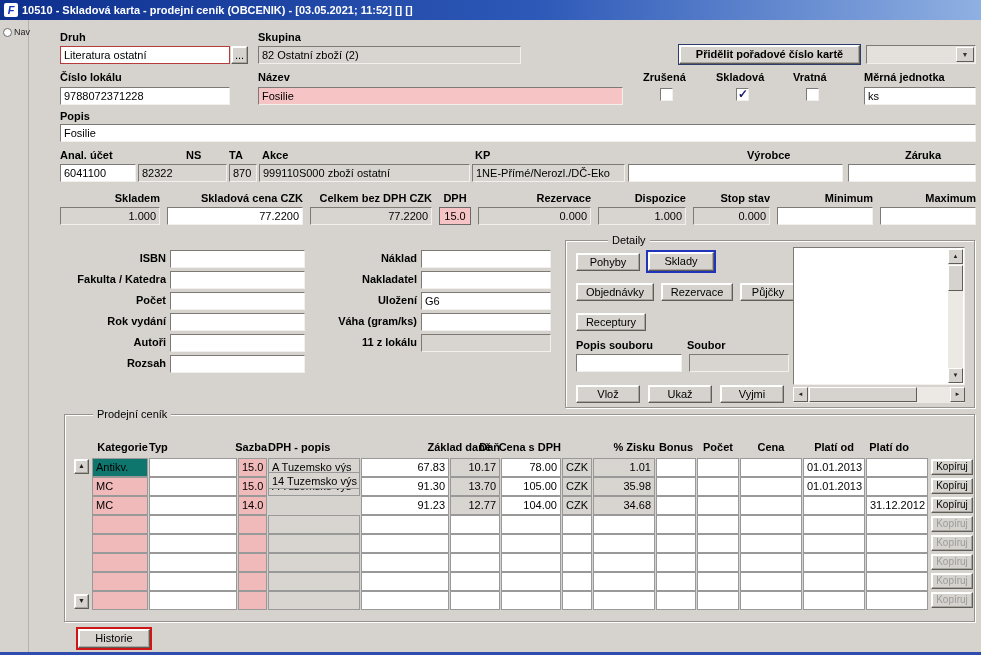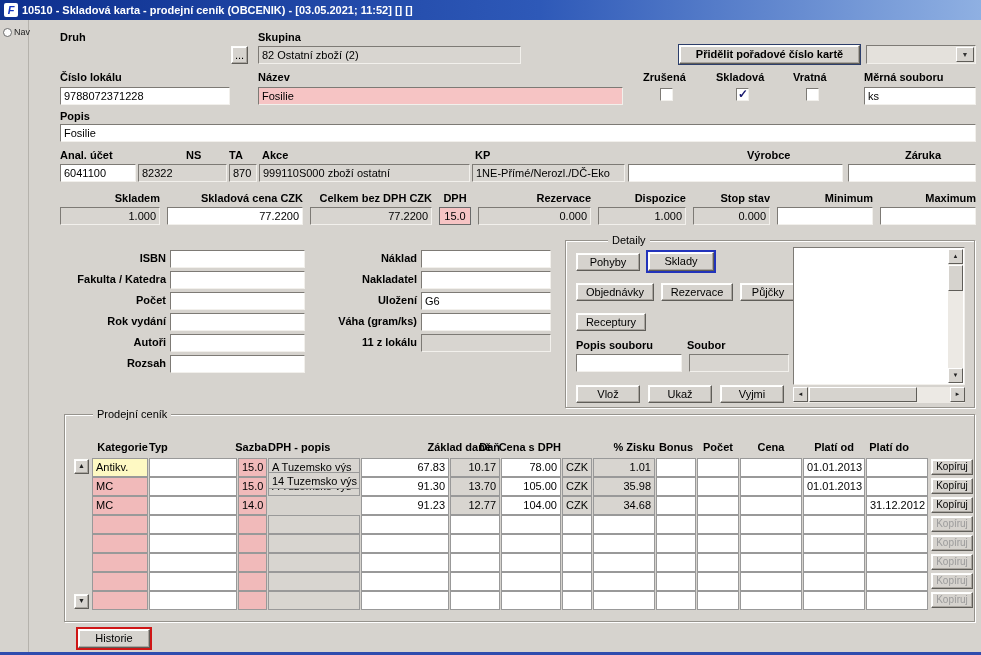--- a/index.html
+++ b/index.html
@@ -49,52 +49,53 @@
   .vscroll{position:absolute;right:1px;top:1px;bottom:1px;width:15px;background:#ece9e4;}
   .hscroll{position:absolute;box-sizing:border-box;background:#ece9e4;}
   .sb-btn{position:absolute;width:15px;height:15px;box-sizing:border-box;background:#d6d3ce;border:1px solid;
           border-color:#fff #5f5d58 #5f5d58 #fff;font-size:6px;line-height:12px;text-align:center;color:#222;}
   .sb-thumb{position:absolute;background:#d6d3ce;border:1px solid;border-color:#fff #5f5d58 #5f5d58 #fff;box-sizing:border-box;}
   .th{position:absolute;font-weight:bold;white-space:nowrap;line-height:13px;}
   .cell{position:absolute;box-sizing:border-box;background:#fff;border:1px solid #999;padding:0 3px;
         line-height:16px;overflow:hidden;white-space:nowrap;}
   .c-gray{background:#d8d5d0;}
   .c-pink{background:#f1baba;}
-  .c-blue{background:#fef9c3;}
+  .c-blue{background:#0f766e;}
 </style>
 </head>
 <body>
 
 <div id="win">
 
   <div class="titlebar">
     <span class="app-icon">F</span>
     <span class="title-text">10510 - Skladová karta - prodejní ceník (OBCENIK) - [03.05.2021; 11:52] [] []</span>
   </div>
 
   <div class="leftpanel">
     <span class="nav-radio"></span>
     <span class="nav-label">Nav</span>
   </div>
 
   <div class="lbl" style="left:60px;top:31px">Druh</div>
   <div class="lbl" style="left:258px;top:31px">Skupina</div>
+  <div class="field red" style="left:60px;top:46px;width:170px">Literatura ostatní</div>
   <div class="btn" style="left:231px;top:46px;width:17px;height:18px">...</div>
   <div class="field gray" style="left:258px;top:46px;width:263px">82 Ostatní zboží (2)</div>
   <div class="btn default" style="left:679px;top:45px;width:181px;height:19px">Přidělit pořadové číslo kartě</div>
   <div class="combo" style="left:866px;top:45px;width:110px;height:19px">
     <span class="combo-arrow">▼</span>
   </div>
 
   <div class="lbl" style="left:60px;top:71px">Číslo lokálu</div>
   <div class="lbl" style="left:258px;top:71px">Název</div>
   <div class="lbl" style="left:643px;top:71px">Zrušená</div>
   <div class="lbl" style="left:716px;top:71px">Skladová</div>
   <div class="lbl" style="left:793px;top:71px">Vratná</div>
-  <div class="lbl" style="left:864px;top:71px">Měrná souboru</div>
+  <div class="lbl" style="left:864px;top:71px">Měrná jednotka</div>
   <div class="field" style="left:60px;top:87px;width:170px">9788072371228</div>
   <div class="field pink" style="left:258px;top:87px;width:365px">Fosilie</div>
   <div class="cb" style="left:660px;top:88px"></div>
   <div class="cb checked" style="left:736px;top:88px"></div>
   <div class="cb" style="left:806px;top:88px"></div>
   <div class="field" style="left:864px;top:87px;width:112px">ks</div>
 
   <div class="lbl" style="left:60px;top:110px">Popis</div>
   <div class="field" style="left:60px;top:124px;width:916px">Fosilie</div>
 

